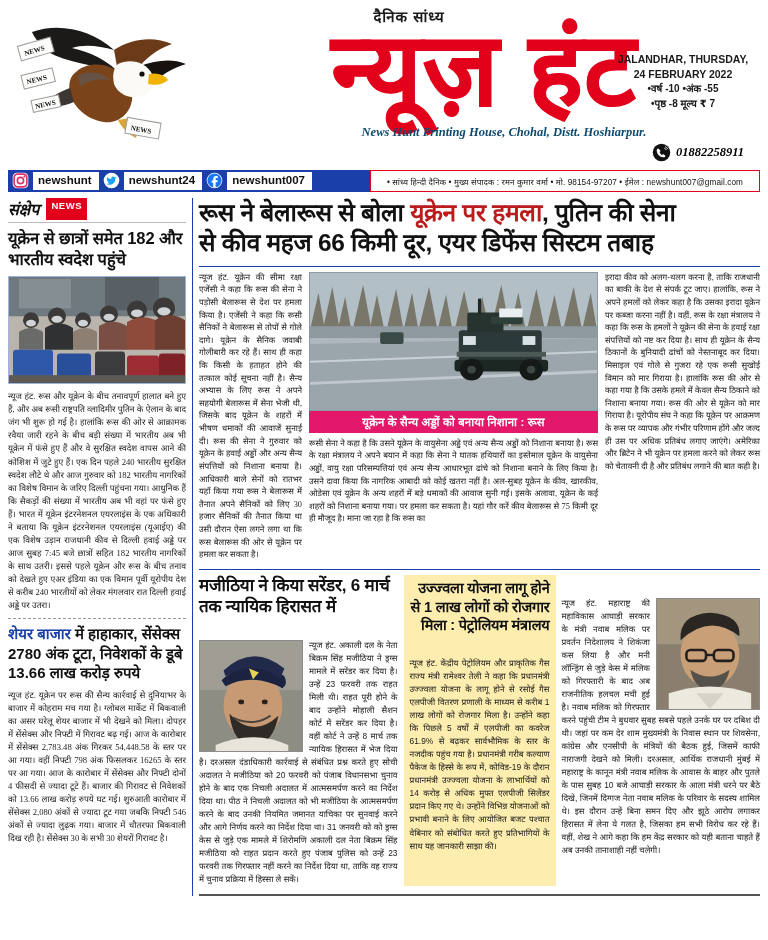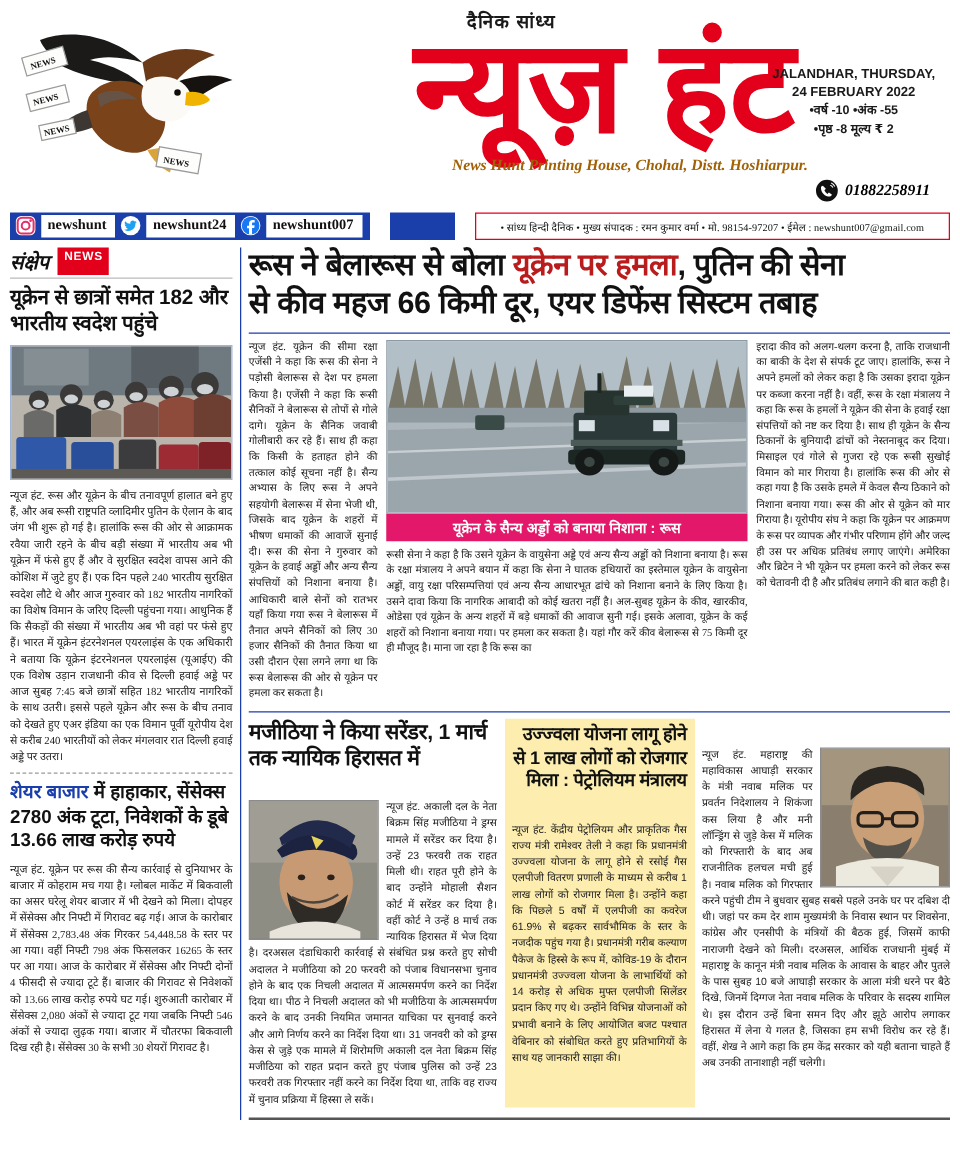--- a/index.html
+++ b/index.html
@@ -26,37 +26,37 @@
     font-family: "Liberation Sans", sans-serif;
     font-weight: 700;
     font-size: 102px; line-height: 0.95;
     color: #e3001b;
     letter-spacing: 1px;
     margin-top: -4px;
     -webkit-text-stroke: 1px #e3001b;
   }
   .press-line {
     font-family: "Liberation Serif", serif; font-style: italic; font-weight: 700;
-    font-size: 12.5px; color: #a16207; margin-top: 6px; text-align:center;
+    font-size: 12.5px; color: #0c4a6e; margin-top: 6px; text-align:center;
     padding-left: 40px;
   }
   .dateblock {
     position: absolute; right: 2px; top: 52px; width: 150px; text-align: center;
     font-size: 10.5px; font-weight: 700; color: #1a1a1a; line-height: 1.45;
   }
   .dateblock .dot-line { font-size: 10px; font-weight: 700; }
   .phone-wrap {
     position:absolute; right: 16px; bottom: 6px;
     display:flex; align-items:center; gap:5px;
     font-family:"Liberation Serif", serif; font-style: italic; font-weight:700; font-size: 12.5px;
   }
   .phone-ic { width: 19px; height: 19px; }
 
   
-  .socialbar { height: 22px; display: flex; align-items: stretch; gap: 16px; margin-top: 2px; font-family: Liberation Serif, serif; }
+  .socialbar { height: 22px; display: flex; align-items: stretch; gap: 0; margin-top: 2px; }
   .soc-left { background: #1b3faa; display:flex; align-items:center; gap:4px; padding: 0 6px 0 4px; }
   .soc-item { display:flex; align-items:center; gap:4px; }
   .soc-ic { width: 17px; height: 17px; flex:0 0 17px; }
   .soc-label {
     background:#fff; color:#111; font-size: 11.5px; font-weight: 700;
     padding: 1px 7px 1px 5px; line-height: 1.35;
   }
   .soc-gap { width: 52px; background:#1b3faa; }
   .soc-right {
     flex: 1 1 auto; border: 1.4px solid #e3001b; display:flex; align-items:center;
@@ -186,21 +186,21 @@
     <div class="nameplate">
       <div class="daily-tag">दैनिक  सांध्य</div>
       <div class="logo-main">न्यूज़ हंट</div>
       <div class="press-line">News Hunt Printing House, Chohal, Distt. Hoshiarpur.</div>
     </div>
 
     <div class="dateblock">
       <div>JALANDHAR, THURSDAY,</div>
       <div>24 FEBRUARY 2022</div>
       <div class="dot-line">•वर्ष -10  •अंक -55</div>
-      <div class="dot-line">•पृष्ठ -8 मूल्य ₹ 2</div>
+      <div class="dot-line">•पृष्ठ -8 मूल्य ₹ 7</div>
     </div>
 
     <div class="phone-wrap">
       <svg class="phone-ic" viewBox="0 0 24 24">
         <circle cx="12" cy="12" r="11" fill="#111"></circle>
         <path d="M8 7c-1 0-2 1-2 2 0 5 4 9 9 9 1 0 2-1 2-2l-3-2-1.5 1.5A9 9 0 0 1 9.5 11.5L11 10z" fill="#fff"></path>
         <path d="M15.5 6.5a5 5 0 0 1 2.6 2.4M16.4 4.4a7.6 7.6 0 0 1 3.6 3.4" stroke="#fff" stroke-width="1.1" fill="none"></path>
       </svg>
       <span>01882258911</span>
     </div>
@@ -368,21 +368,21 @@
         <div class="lead-col wide">इरादा कीव को अलग-थलग करना है, ताकि राजधानी का बाकी के देश से संपर्क टूट जाए। हालांकि, रूस ने अपने हमलों को लेकर कहा है कि उसका इरादा यूक्रेन पर कब्जा करना नहीं है।
 
 वहीं, रूस के रक्षा मंत्रालय ने कहा कि रूस के हमलों ने यूक्रेन की सेना के हवाई रक्षा संपत्तियों को नष्ट कर दिया है। साथ ही यूक्रेन के सैन्य ठिकानों के बुनियादी ढांचों को नेस्तनाबूद कर दिया। मिसाइल एवं गोले से गुजरा रहे एक रूसी सुखोई विमान को मार गिराया है। हालांकि रूस की ओर से कहा गया है कि उसके हमले में केवल सैन्य ठिकाने को निशाना बनाया गया। रूस की ओर से यूक्रेन को मार गिराया है। यूरोपीय संघ ने कहा कि यूक्रेन पर आक्रमण के रूस पर व्यापक और गंभीर परिणाम होंगे और जल्द ही उस पर अधिक प्रतिबंध लगाए जाएंगे। अमेरिका और ब्रिटेन ने भी यूक्रेन पर हमला करने को लेकर रूस को चेतावनी दी है और प्रतिबंध लगाने की बात कही है।</div>
       </div>
 
       <div class="bottom-sep"></div>
 
       <div class="bottom-row">
 
         <div class="bcol">
-          <div class="b-head">मजीठिया ने किया सरेंडर, 1 मार्च तक न्यायिक हिरासत में</div>
+          <div class="b-head">मजीठिया ने किया सरेंडर, 6 मार्च तक न्यायिक हिरासत में</div>
           <div class="b-body">
             <div class="portrait">
               <svg viewBox="0 0 104 112" preserveAspectRatio="none" style="width:100%;height:100%">
                 <rect width="104" height="112" fill="#8e8d84"></rect>
                 <rect x="0" y="0" width="104" height="50" fill="#a09e94"></rect>
                 <ellipse cx="54" cy="66" rx="30" ry="34" fill="#c79a74"></ellipse>
                 <path d="M22 40 q32 -30 64 -4 q4 8 -2 12 q-30 -16 -58 -2 z" fill="#1b2340"></path>
                 <path d="M24 30 q30 -28 62 -2 l-4 10 q-28 -20 -56 -2z" fill="#222a4c"></path>
                 <path d="M50 28 l10 4 l-6 7z" fill="#e8d25a"></path>
                 <ellipse cx="42" cy="62" rx="3" ry="2.4" fill="#2b211a"></ellipse>

